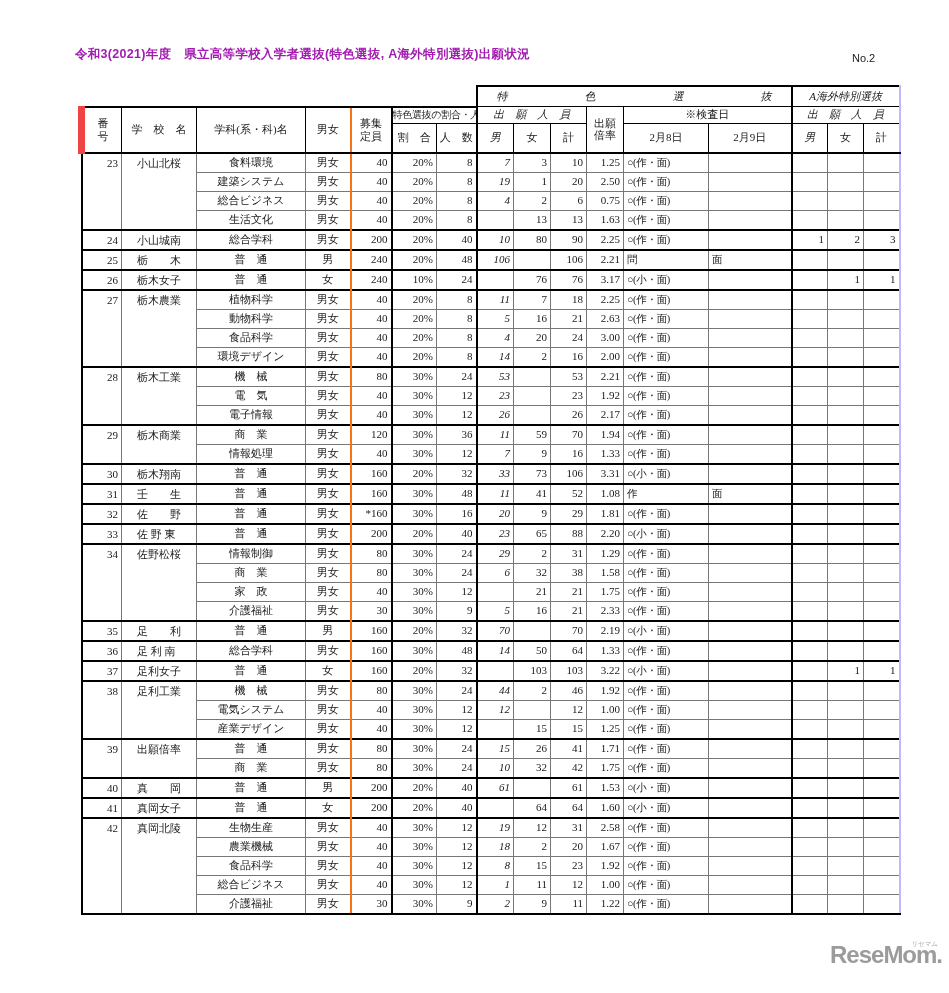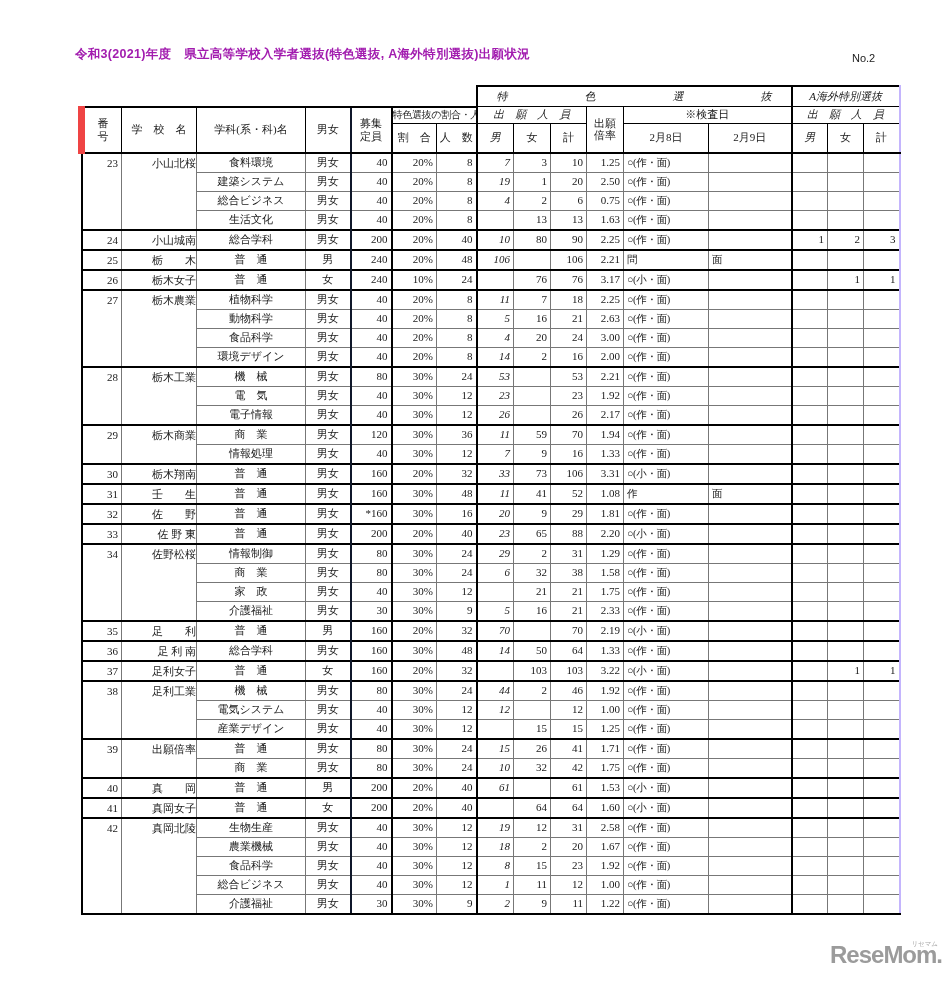--- a/index.html
+++ b/index.html
@@ -22,22 +22,22 @@
   }
   td,th{
     border:1px solid #777;padding:0;height:18px;overflow:hidden;
     white-space:nowrap;font-weight:normal;vertical-align:middle;line-height:1.25;
   }
   thead th{border-color:#000;}
   .num{text-align:right;padding-right:3px;}
   .ctr{text-align:center;}
   .chk{text-align:left;padding-left:3px;font-size:10.5px;letter-spacing:-.3px;}
   .c-no{text-align:right;padding-right:3px;vertical-align:top;border-left:2px solid #000;line-height:18px;}
-  .c-school{text-align:right;padding-left:15px;vertical-align:top;line-height:18px;}
-  .c-cap{border-left:2px solid #0f172a;}
+  .c-school{text-align:left;padding-left:15px;vertical-align:top;line-height:18px;}
+  .c-cap{border-left:2px solid #f97316;}
   .c-ratio{border-left:2px solid #000;}
   .c-m,.h-bl{border-left:2px solid #000;font-style:italic;}
   .c-am{border-left:2px solid #000;}
   .c-at,.h-br{border-right:2px solid #c4b5fd;}
   .gt td,.gt{border-top:2px solid #000;}
   .gb{border-bottom:2px solid #000;}
   .h-empty{border:none;background:#fff;}
   .h-band{border-top:2px solid #000;border-bottom:1px solid #000;text-align:center;height:19px;}
   .h-top{border-top:2px solid #000;}
   .h-left{border-left:7px solid #ef4444;}

